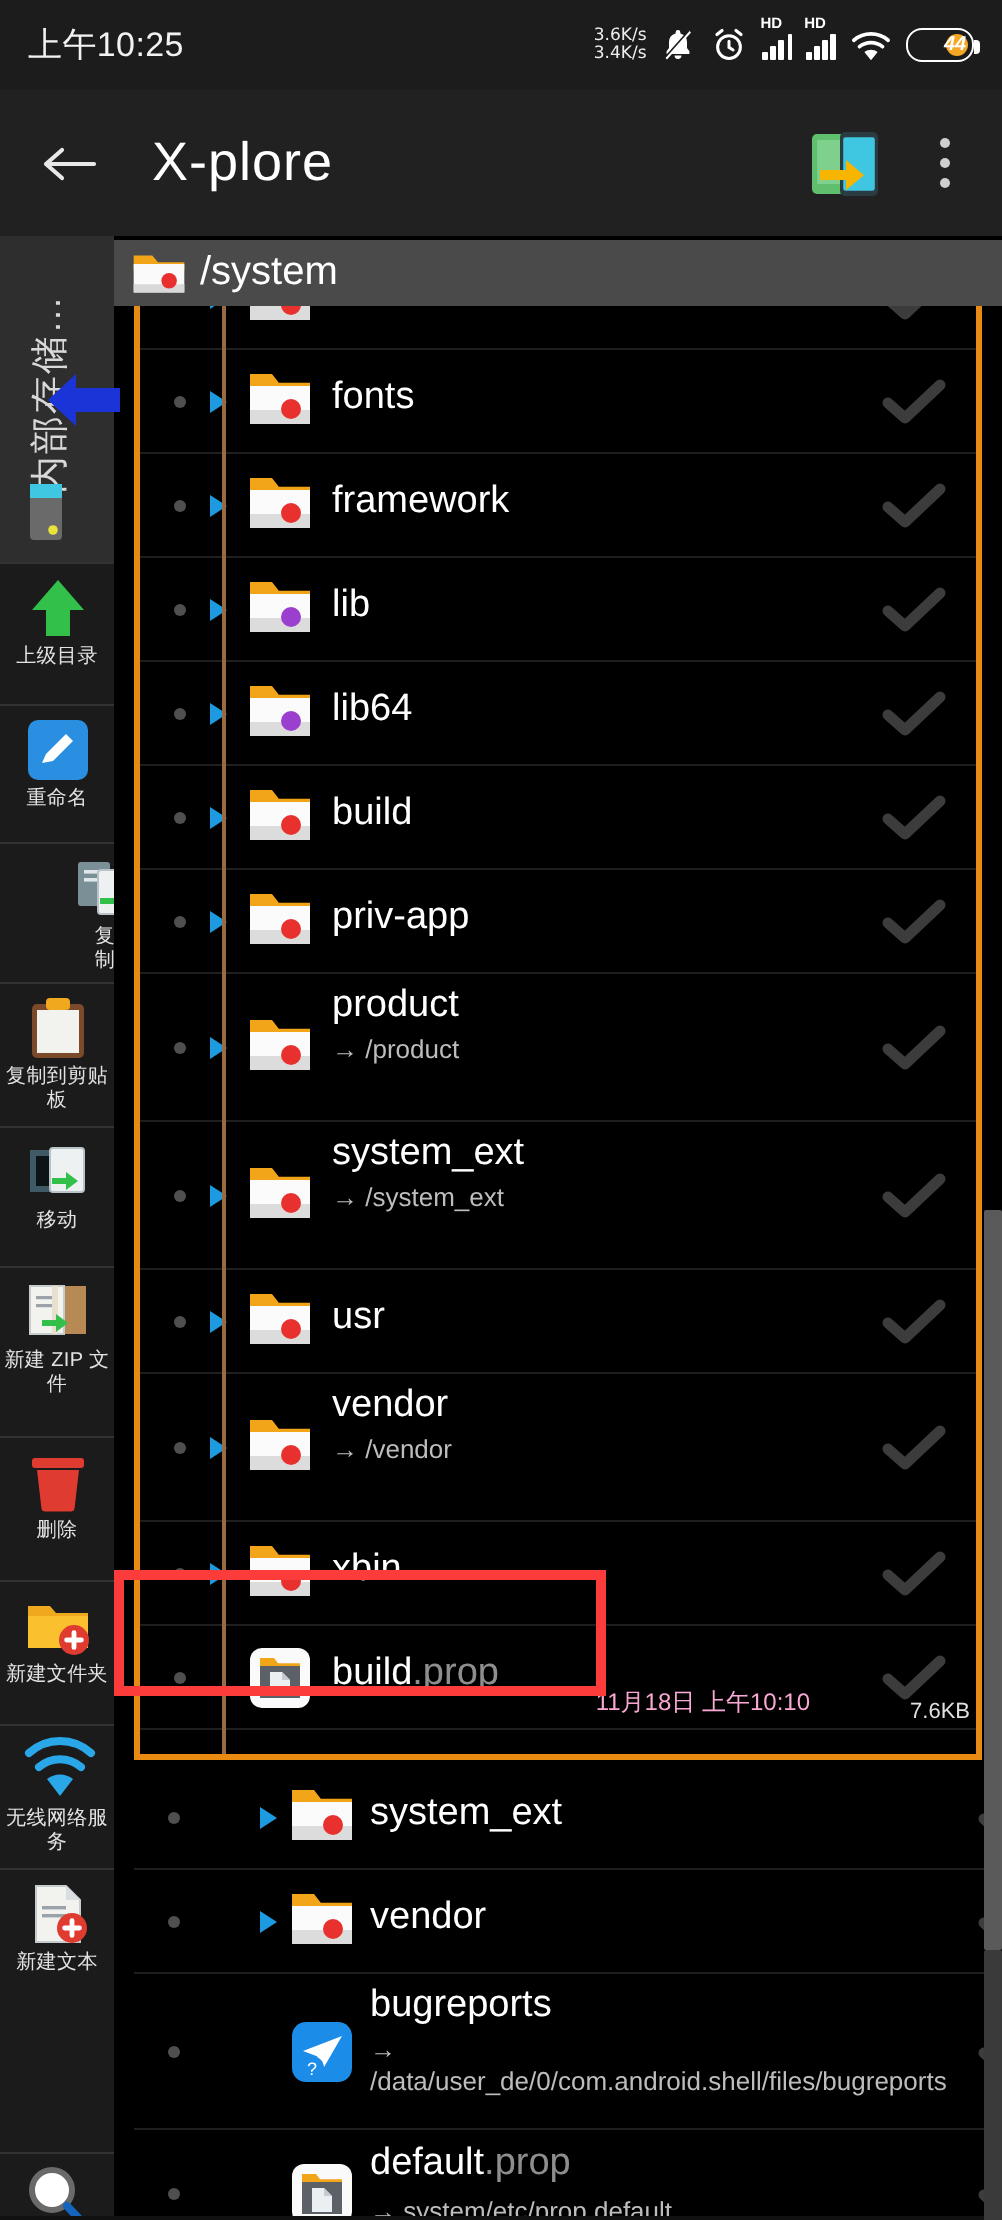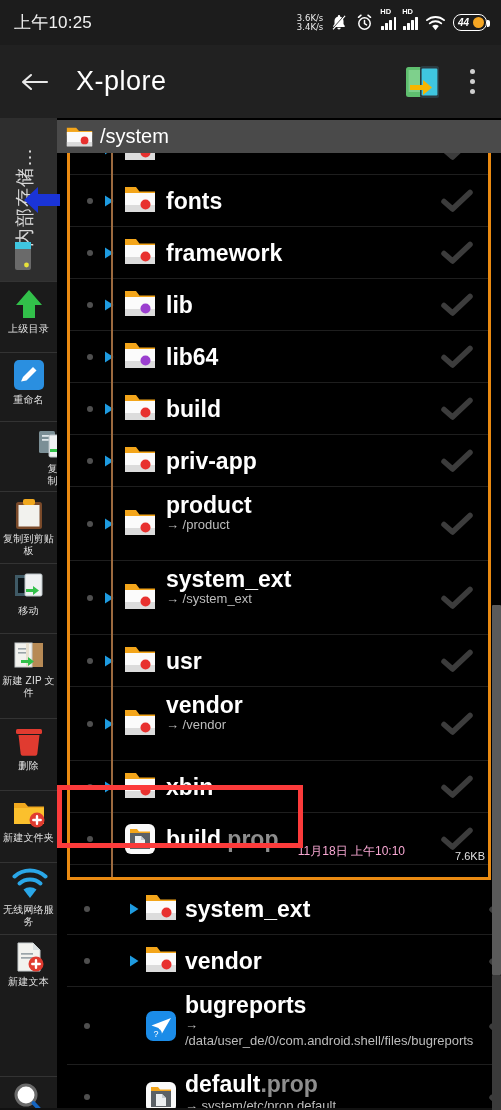--- a/index.html
+++ b/index.html
@@ -16,21 +16,21 @@
   .sb-ico{display:block;}
   .hdgroup{position:relative;display:flex;align-items:flex-end;}
   .hdlabel{position:absolute;top:-9px;left:-1px;font-size:7.5px;font-weight:bold;color:#fff;}
   .bars{display:flex;align-items:flex-end;gap:1.5px;height:14px;}
   .bars i{display:block;width:2.6px;background:#fff;border-radius:.5px;}
   .battery{width:34px;height:17px;border:1.6px solid #fff;border-radius:8px;position:relative;
     display:flex;align-items:center;justify-content:flex-start;padding:0 3px;}
   .battery:after{content:"";position:absolute;right:-4px;top:5px;width:3px;height:7px;
     background:#fff;border-radius:0 2px 2px 0;}
   .battfill{position:absolute;right:2px;top:2px;bottom:2px;width:11px;background:#f5a623;border-radius:6px;}
-  .battnum{font-size:10px;font-weight:bold;color:#fff;z-index:2;position:relative;left:1px;font-style:italic;}
+  .battnum{font-size:10px;font-weight:bold;color:#fff;z-index:2;position:relative;left:15px;font-style:italic;}
 
   
   #appbar{position:absolute;left:0;top:45px;width:501px;height:73px;background:#212121;
     display:flex;align-items:center;padding:0 14px;}
   #back-arrow{width:42px;height:42px;display:flex;align-items:center;justify-content:center;
     font-size:30px;color:#e8e8e8;line-height:1;}
   #apptitle{font-size:27px;color:#fff;margin-left:20px;letter-spacing:.5px;}
   #appbar-right{margin-left:auto;display:flex;align-items:center;gap:12px;}
   #transfer-icon{width:46px;height:46px;position:relative;}
   #overflow{width:30px;height:46px;display:flex;flex-direction:column;align-items:center;
@@ -67,21 +67,21 @@
   #pane-inner{position:absolute;left:0;top:-30px;width:418px;}
 
   #lower{position:absolute;left:10px;top:765px;width:491px;height:230px;overflow:hidden;}
 
   .row{position:relative;height:52px;border-bottom:1px solid #1e1e1e;background:#000;}
   .row.tall{height:74px;}
   .row .dot{position:absolute;left:17px;top:50%;margin-top:-3px;width:6px;height:6px;
     border-radius:50%;background:#4f4f4f;}
   .row .twist{position:absolute;left:32px;top:50%;margin-top:-7px;width:14px;height:14px;}
   .row .ficon{position:absolute;left:54px;top:50%;margin-top:-16px;width:32px;height:32px;}
-  .row .nm{position:absolute;left:96px;font-size:23px;color:#fff;white-space:nowrap;font-weight:bold;}
+  .row .nm{position:absolute;left:96px;font-size:19px;color:#fff;white-space:nowrap;}
   .row .nm .ext{color:#8e8e8e;}
   .row .lnk{position:absolute;left:96px;font-size:13px;color:#bdbdbd;white-space:nowrap;}
   .row .lnk.wrap{white-space:normal;width:300px;line-height:1.25;}
   .row .chk{position:absolute;right:14px;top:50%;margin-top:-13px;width:34px;height:26px;}
   .row .meta-date{position:absolute;right:83px;bottom:4px;font-size:12px;color:#f9a8d4;}
   .row .meta-size{position:absolute;right:3px;bottom:2px;font-size:11px;color:#e0e0e0;}
 
   .row.one .nm{top:50%;margin-top:-13px;}
   .row.two .nm{top:6px;}
   .row.two .lnk{top:33px;}

